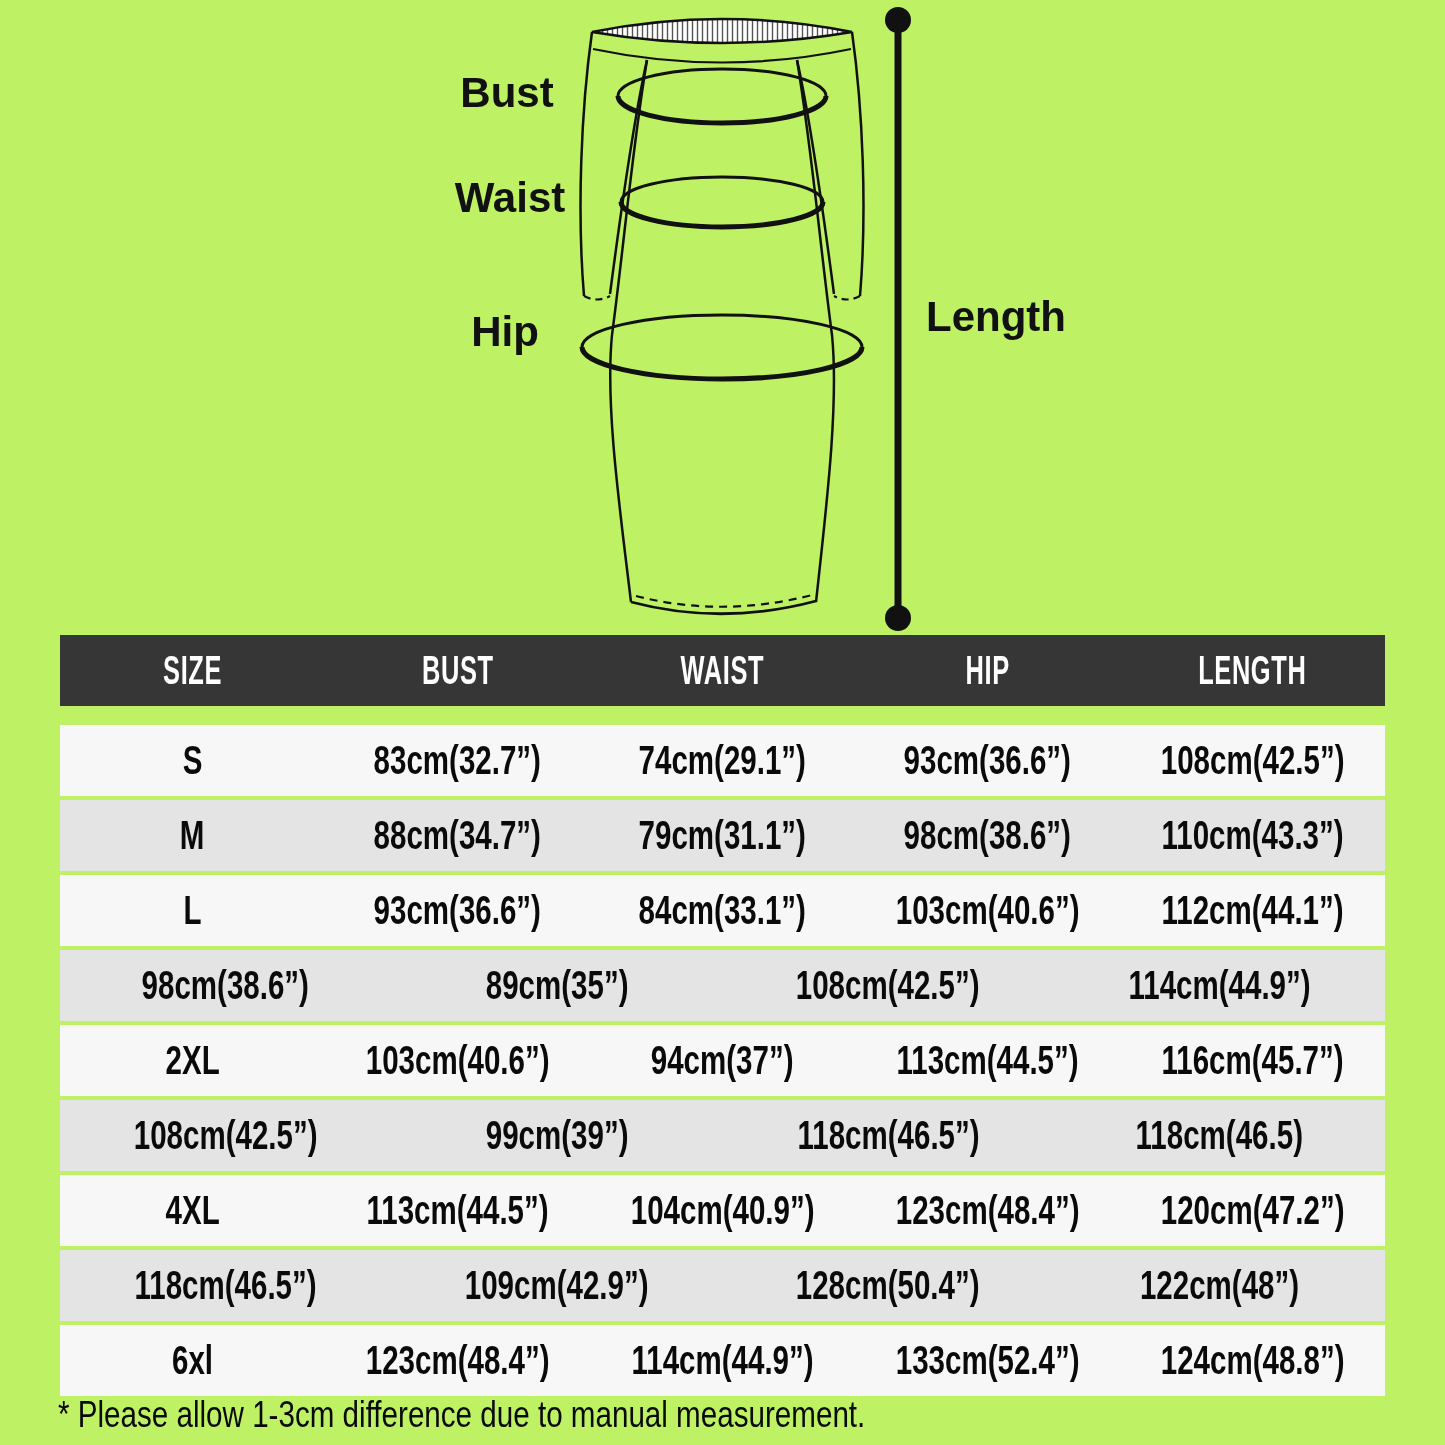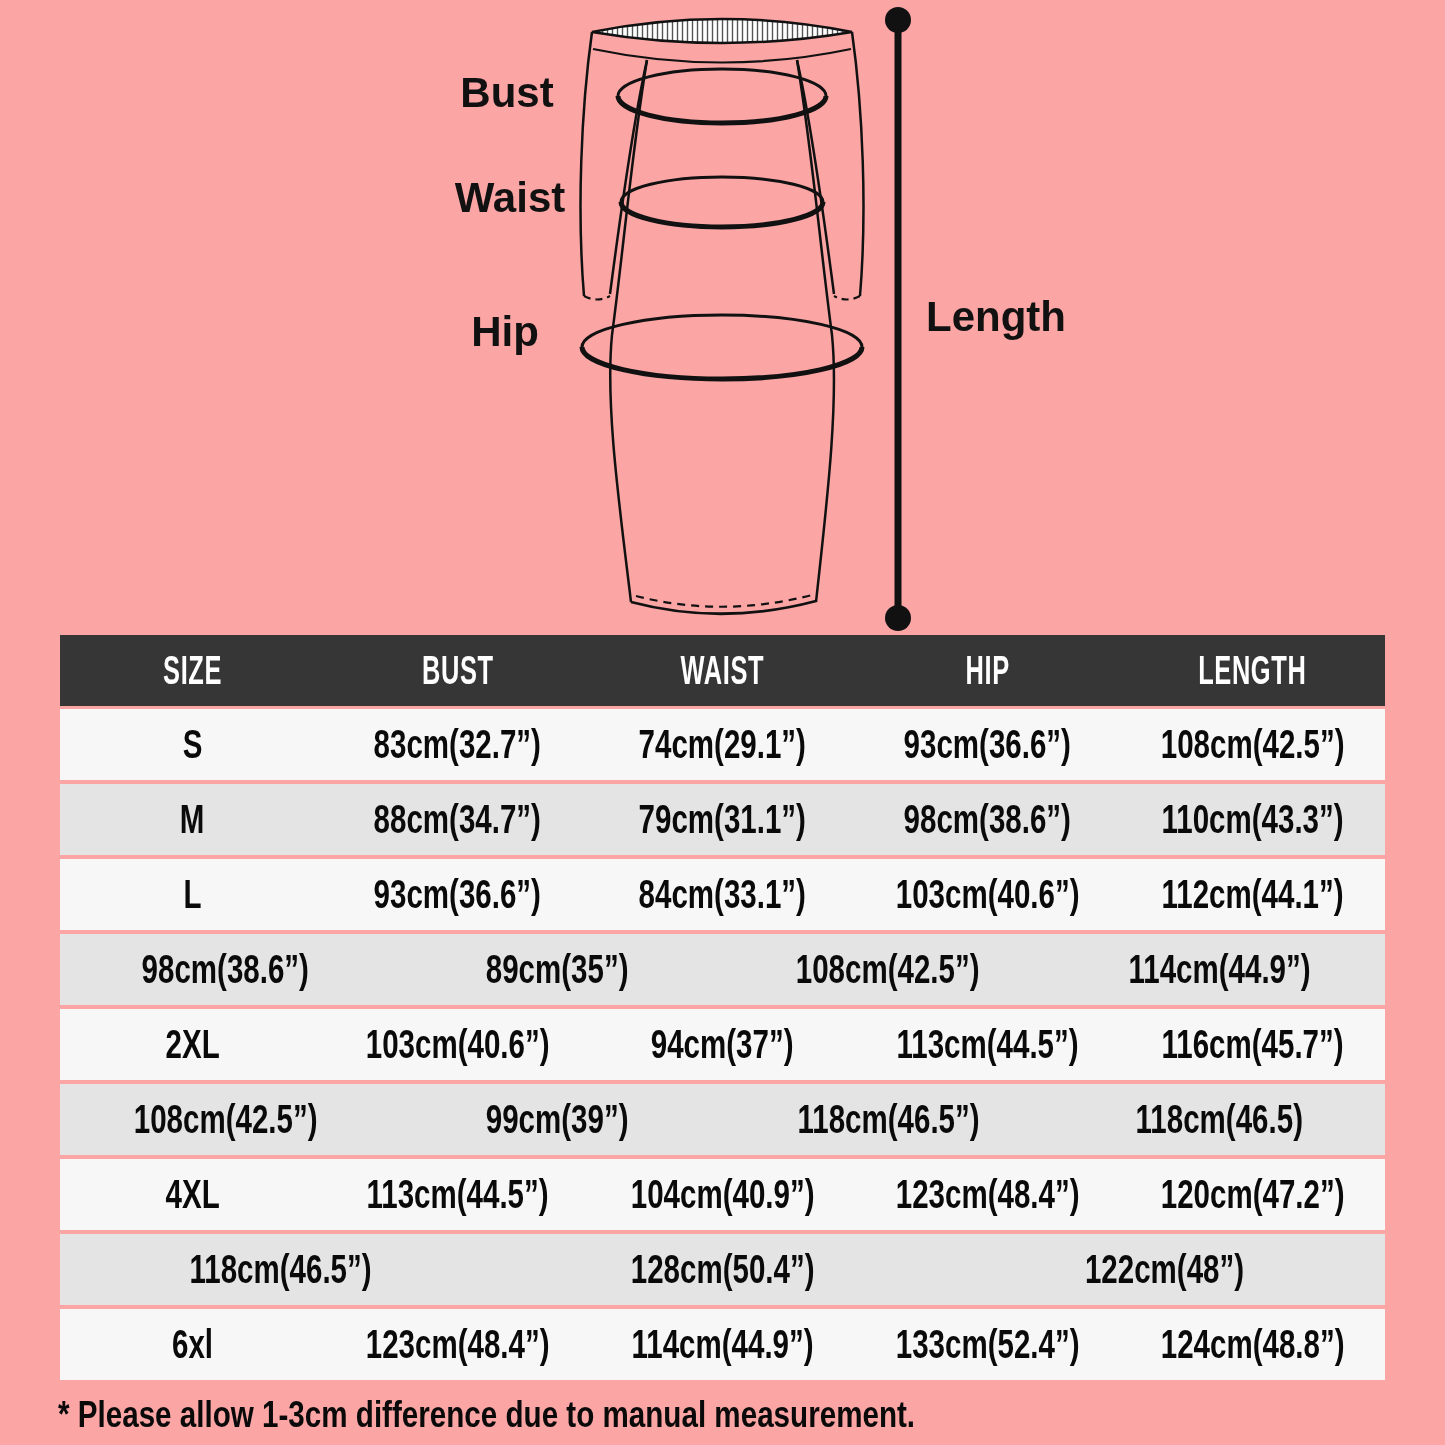--- a/index.html
+++ b/index.html
@@ -1,34 +1,34 @@
 <!DOCTYPE html>
 <html><head>
 <meta charset="utf-8">
 <style>
   html,body{margin:0;padding:0;background:#ffffff;}
   .page{
-    position:relative;width:1445px;height:1445px;background:#fca5a5;overflow:hidden;
+    position:relative;width:1445px;height:1445px;background:#bef264;overflow:hidden;
     font-family:"Liberation Sans",sans-serif;color:#000;
   }
   .diagram{position:absolute;left:0;top:0;width:1445px;height:633px;}
   .diagram text{font-family:"Liberation Sans",sans-serif;font-weight:bold;fill:#111;}
 
   .size-table{position:absolute;left:60px;top:635px;width:1325px;}
-  .thead{display:flex;height:71px;background:#363636;margin-bottom:3px;}
+  .thead{display:flex;height:71px;background:#363636;margin-bottom:19px;}
   .hcell{flex:1;display:flex;align-items:center;justify-content:center;
          color:#ffffff;font-size:41px;font-weight:bold;}
   .hcell span{display:inline-block;transform:scaleX(0.62);white-space:nowrap;letter-spacing:1px;}
   .trow{display:flex;height:71px;margin-bottom:4px;}
   .trow.light{background:#f7f7f7;}
   .trow.dark{background:#e4e4e4;}
   .cell{flex:1;display:flex;align-items:center;justify-content:center;
         font-size:41px;font-weight:bold;color:#0a0a0a;}
   .cell span{display:inline-block;transform:scaleX(0.72);white-space:nowrap;}
-  .footnote{position:absolute;left:58px;top:1394px;font-size:37px;font-weight:bold;
+  .footnote{position:absolute;left:58px;top:1394px;font-size:37px;font-weight:normal;
             color:#0a0a0a;white-space:nowrap;}
   .footnote span{display:inline-block;transform:scaleX(0.80);transform-origin:left center;white-space:nowrap;}
 </style>
 </head>
 <body>
 
 <div class="page">
 
   <svg class="diagram" viewBox="0 0 1445 633">
     <defs>
@@ -211,20 +211,23 @@
       <div class="cell">
           <span>120cm(47.2”)</span>
         </div>
     </div>
 
     <div class="trow dark">
       <div class="cell">
           <span>118cm(46.5”)</span>
         </div>
       <div class="cell">
+          <span>109cm(42.9”)</span>
+        </div>
+      <div class="cell">
           <span>128cm(50.4”)</span>
         </div>
       <div class="cell">
           <span>122cm(48”)</span>
         </div>
     </div>
 
     <div class="trow light">
       <div class="cell">
           <span>6xl</span>

